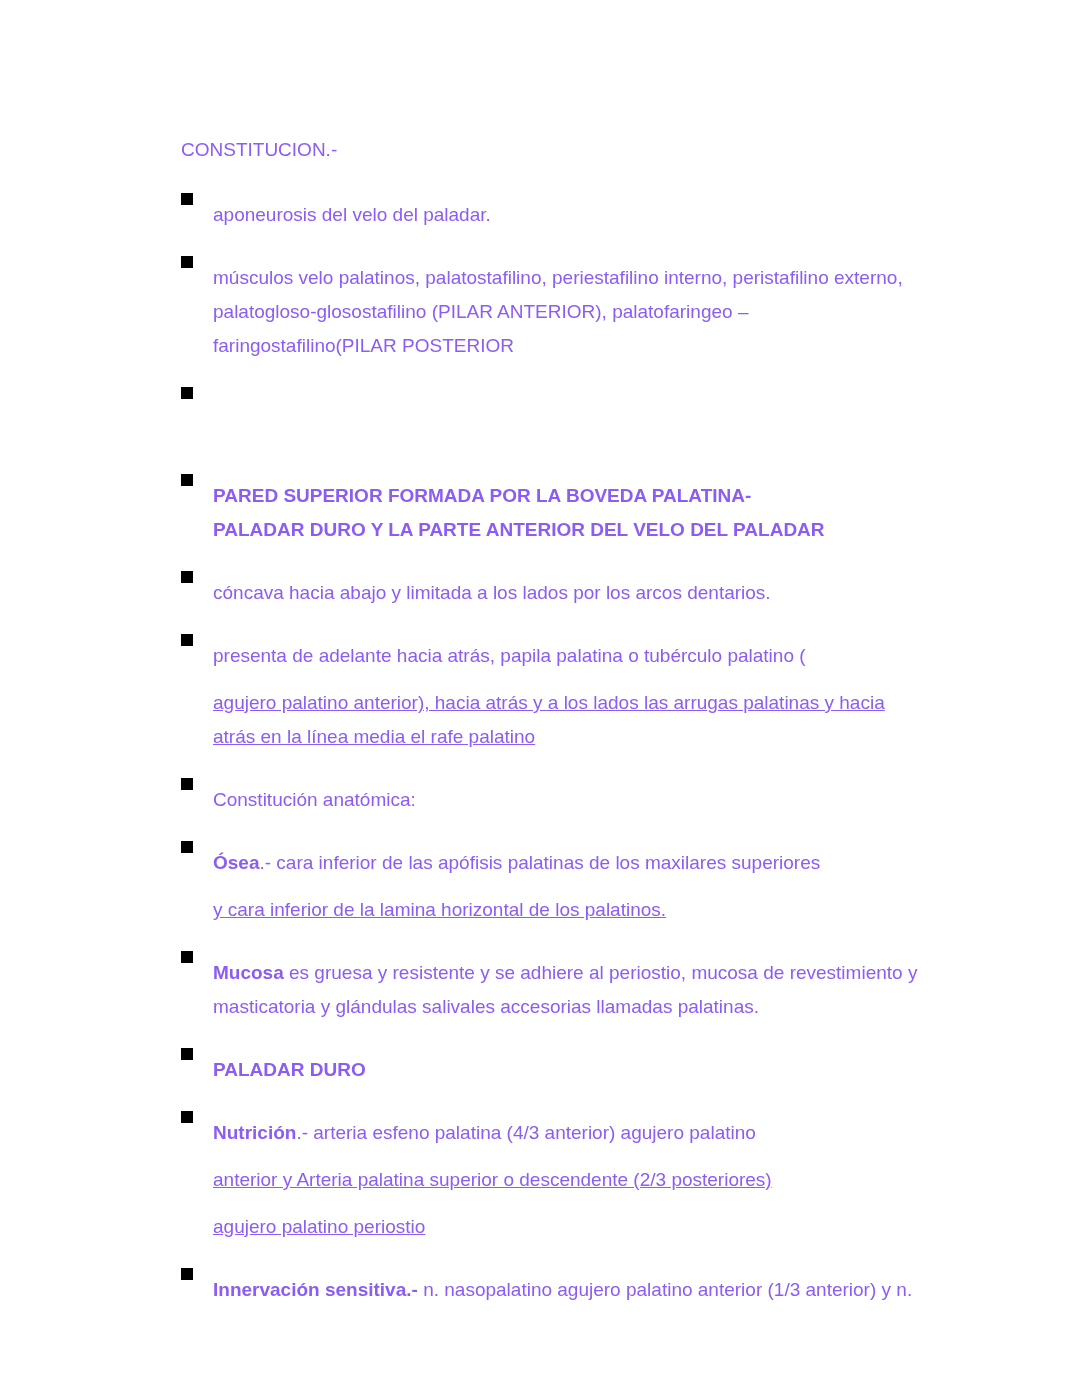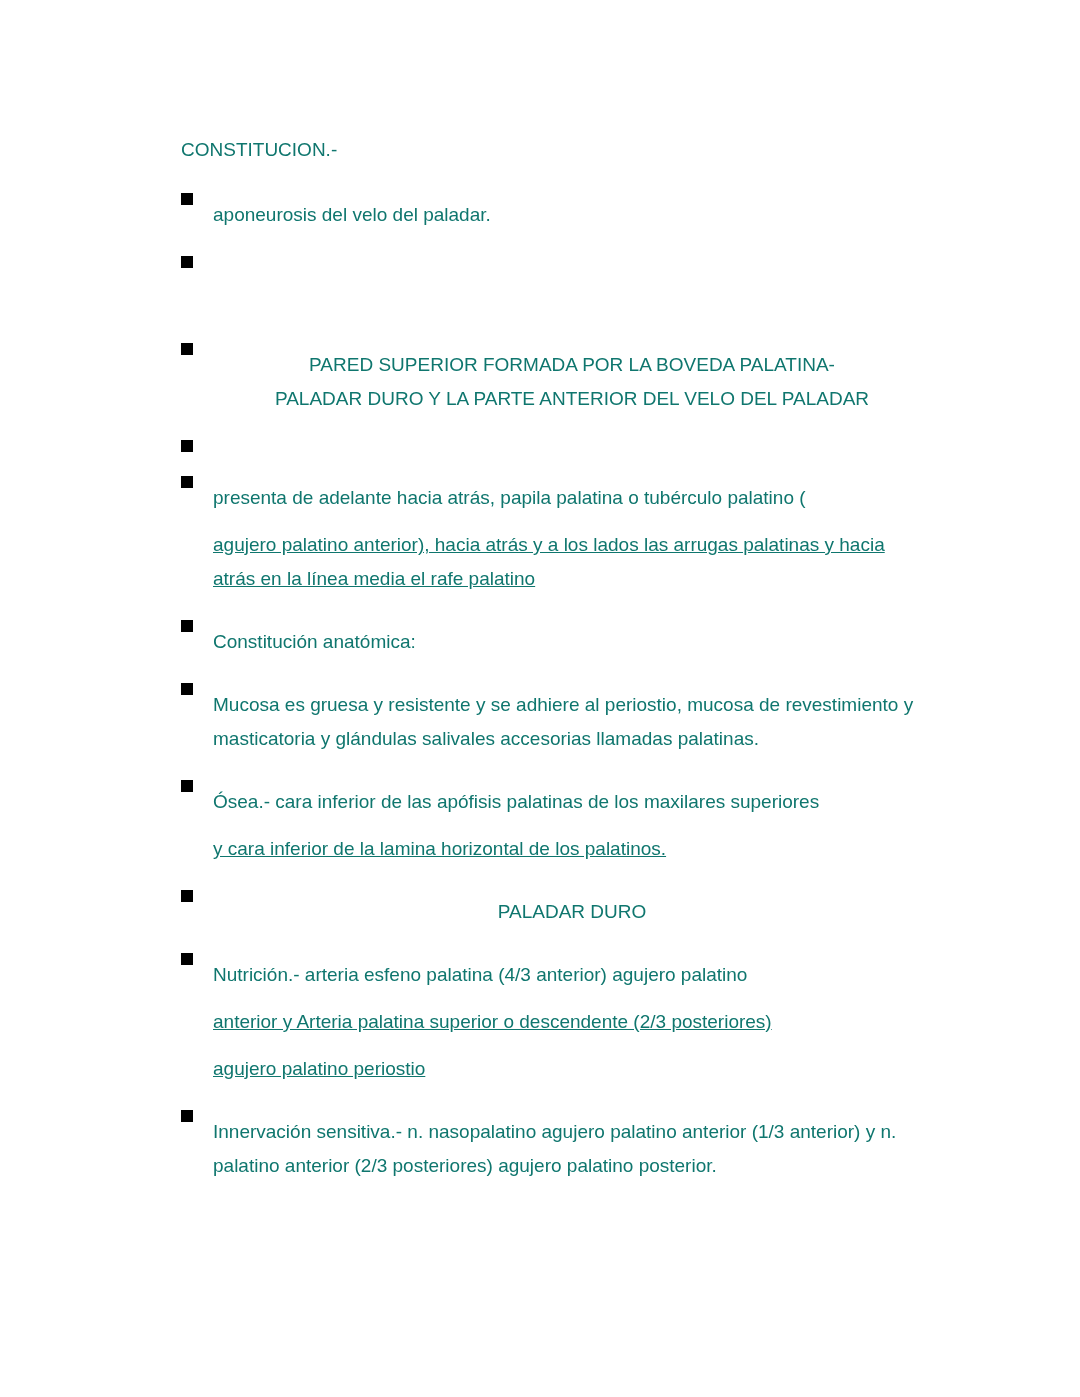--- a/index.html
+++ b/index.html
@@ -6,95 +6,100 @@
   .page {
     position: relative;
     width: 1080px;
     height: 1304px;
     box-sizing: border-box;
     background: #ffffff;
     padding: 133px 0 0 181px;
     font-family: "Liberation Sans", sans-serif;
     font-size: 19px;
     line-height: 34px;
-    color: #0f766e;
+    color: #8b5cf6;
   }
   .heading {
     margin-bottom: 15px;
   }
   .item {
     display: flex;
     align-items: flex-start;
     margin-bottom: 13px;
   }
   .gap-before { margin-top: 64px; }
   .bullet {
     flex: 0 0 auto;
     width: 12px;
     height: 12px;
     background: #000000;
     margin: 11px 20px 0 0;
   }
   .body { width: 718px; margin-top: 16px; }
-  .bold .body, .lead { font-weight: normal; text-align: center; }
+  .bold .body, .lead { font-weight: bold; }
   .cont { margin-top: 13px; text-decoration: underline; }
 </style>
 </head>
 <body>
 
 <div class="page">
 
   <div class="heading">CONSTITUCION.-</div>
 
   <div class="item">
     <span class="bullet"></span>
     <div class="body">aponeurosis del velo del paladar.</div>
   </div>
 
+  <div class="item">
+    <span class="bullet"></span>
+    <div class="body">músculos velo palatinos, palatostafilino, periestafilino interno, peristafilino externo, palatogloso-glosostafilino (PILAR ANTERIOR), palatofaringeo –faringostafilino(PILAR POSTERIOR</div>
+  </div>
 
   <div class="item">
     <span class="bullet"></span>
   </div>
 
   <div class="item bold gap-before">
     <span class="bullet"></span>
     <div class="body">
       <div>PARED SUPERIOR FORMADA POR LA BOVEDA PALATINA-</div>
       <div>PALADAR DURO Y LA PARTE ANTERIOR DEL VELO DEL PALADAR</div>
     </div>
   </div>
 
   <div class="item">
     <span class="bullet"></span>
+    <div class="body">cóncava hacia abajo y limitada a los lados por los arcos dentarios.</div>
   </div>
 
   <div class="item">
     <span class="bullet"></span>
     <div class="body">
       <div>presenta de adelante hacia atrás, papila palatina o tubérculo palatino (</div>
       <div class="cont">agujero palatino anterior), hacia atrás y a los lados las arrugas palatinas y hacia atrás en la línea media el rafe palatino</div>
     </div>
   </div>
 
   <div class="item">
     <span class="bullet"></span>
     <div class="body">Constitución anatómica:</div>
   </div>
 
   <div class="item">
     <span class="bullet"></span>
-    <div class="body"><span class="lead">Mucosa</span><span> es gruesa y resistente y se adhiere al periostio, mucosa de revestimiento y masticatoria y glándulas salivales accesorias llamadas palatinas.</span></div>
+    <div class="body">
+      <div><span class="lead">Ósea</span><span>.- cara inferior de las apófisis palatinas de los maxilares superiores</span></div>
+      <div class="cont">y cara inferior de la lamina horizontal de los palatinos.</div>
+    </div>
   </div>
 
   <div class="item">
     <span class="bullet"></span>
-    <div class="body">
-      <div><span class="lead">Ósea</span><span>.- cara inferior de las apófisis palatinas de los maxilares superiores</span></div>
-      <div class="cont">y cara inferior de la lamina horizontal de los palatinos.</div>
-    </div>
+    <div class="body"><span class="lead">Mucosa</span><span> es gruesa y resistente y se adhiere al periostio, mucosa de revestimiento y masticatoria y glándulas salivales accesorias llamadas palatinas.</span></div>
   </div>
 
   <div class="item bold">
     <span class="bullet"></span>
     <div class="body">PALADAR DURO</div>
   </div>
 
   <div class="item">
     <span class="bullet"></span>
     <div class="body">

